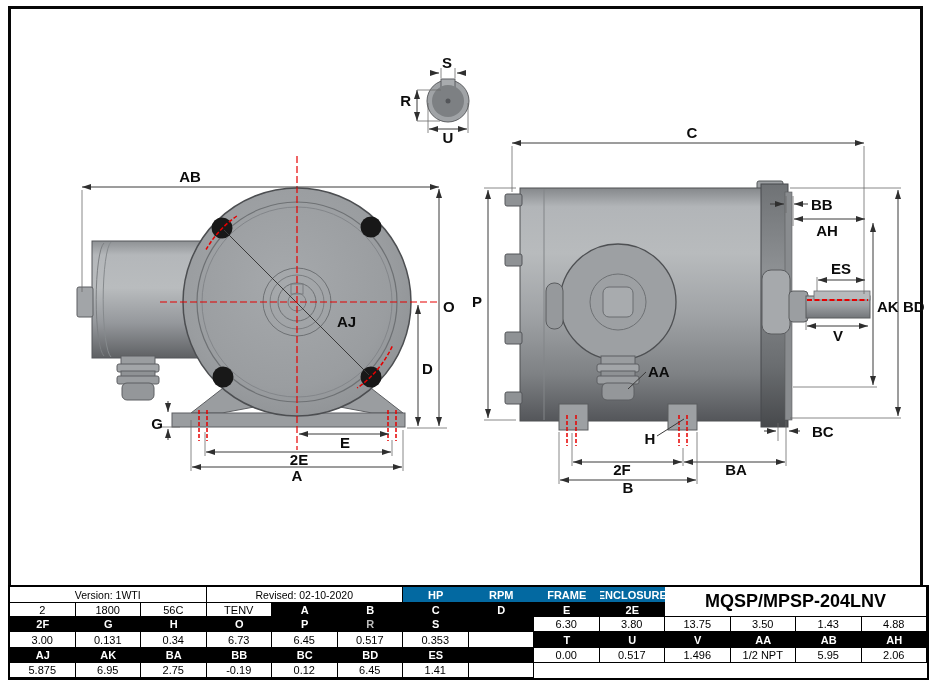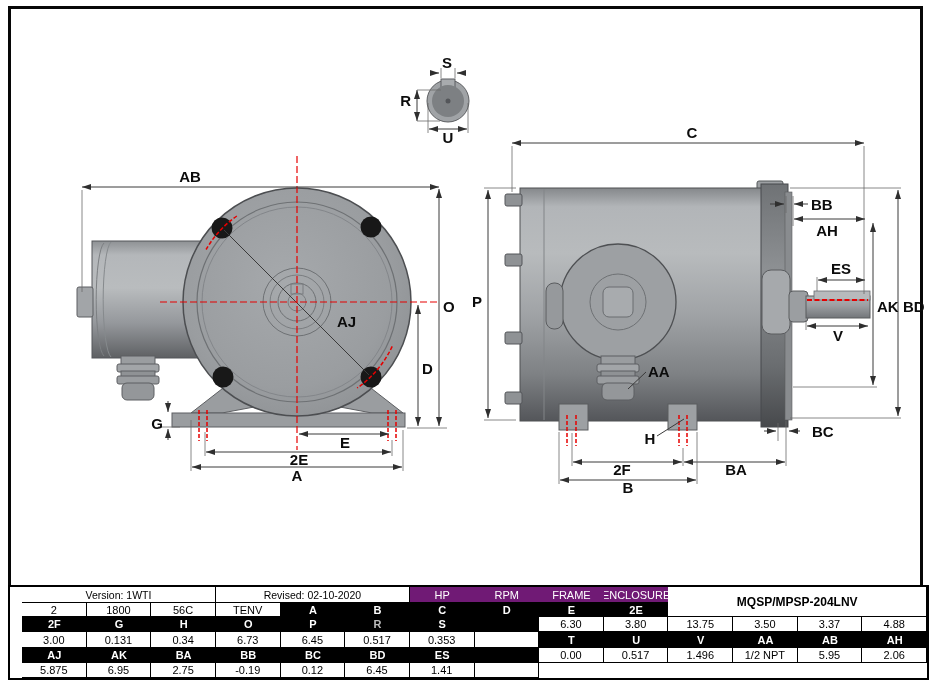--- a/index.html
+++ b/index.html
@@ -11,30 +11,30 @@
   .dim{stroke:#3a3a3a;stroke-width:1;fill:none;}
   .ext{stroke:#6b6b6b;stroke-width:0.8;fill:none;}
   .ldr{stroke:#3a3a3a;stroke-width:1;fill:none;}
   .rc{stroke:#e60000;stroke-width:1.2;stroke-dasharray:7 3;fill:none;}
   .rcf{stroke:#e60000;stroke-width:1.5;stroke-dasharray:4 2;fill:none;}
   .rck{stroke:#e60000;stroke-width:1.8;stroke-dasharray:5 2.5;fill:none;}
   
   #tblock{position:absolute;left:8px;top:585px;width:921px;height:95px;background:#fff;
           border:2px solid #000;box-sizing:border-box;display:grid;
           grid-template-columns:repeat(14,1fr);
-          grid-template-rows:16px 14px 15px 16px 15px auto;padding-left:12px;}
+          grid-template-rows:16px 14px 15px 16px 15px auto;}
   .c{border-right:1px solid #000;border-bottom:1px solid #000;display:flex;align-items:center;
      justify-content:center;font-size:11px;color:#000;overflow:hidden;white-space:nowrap;box-sizing:border-box;}
-  .hdr{background:#701a75;color:#fff;font-weight:normal;font-size:11px;border-right:none;}
+  .hdr{background:#0369a1;color:#fff;font-weight:bold;font-size:11px;border-right:none;}
   .hdr-dim{background:#000;color:#fff;font-weight:bold;font-size:11px;border-right:none;}
   .hdr-r{color:#bdbdbd;}
   .meta{font-size:10.5px;}
   .ver{grid-column:1/4;}
   .rev{grid-column:4/7;}
-  .model{grid-column:11/15;grid-row:1/3;font-weight:bold;font-size:12px;}
+  .model{grid-column:11/15;grid-row:1/3;font-weight:bold;font-size:18px;}
   .disc{grid-column:1/7;font-size:7.5px;color:#222;}
 </style>
 </head>
 <body>
 
 <div id="page">
   <div id="frame"></div>
 
   <svg id="drawing" viewBox="0 0 937 588">
     <defs>
@@ -281,21 +281,21 @@
     <div class="c hdr-dim">O</div>
     <div class="c hdr-dim">P</div>
     <div class="c hdr-dim hdr-r">R</div>
     <div class="c hdr-dim">S</div>
     <div class="c hdr-dim"></div>
 
     <div class="c">6.30</div>
     <div class="c">3.80</div>
     <div class="c">13.75</div>
     <div class="c">3.50</div>
-    <div class="c">3.37</div>
+    <div class="c">1.43</div>
     <div class="c">4.88</div>
     <div class="c">3.00</div>
     <div class="c">0.131</div>
     <div class="c">0.34</div>
     <div class="c">6.73</div>
     <div class="c">6.45</div>
     <div class="c">0.517</div>
     <div class="c">0.353</div>
     <div class="c"></div>
 

